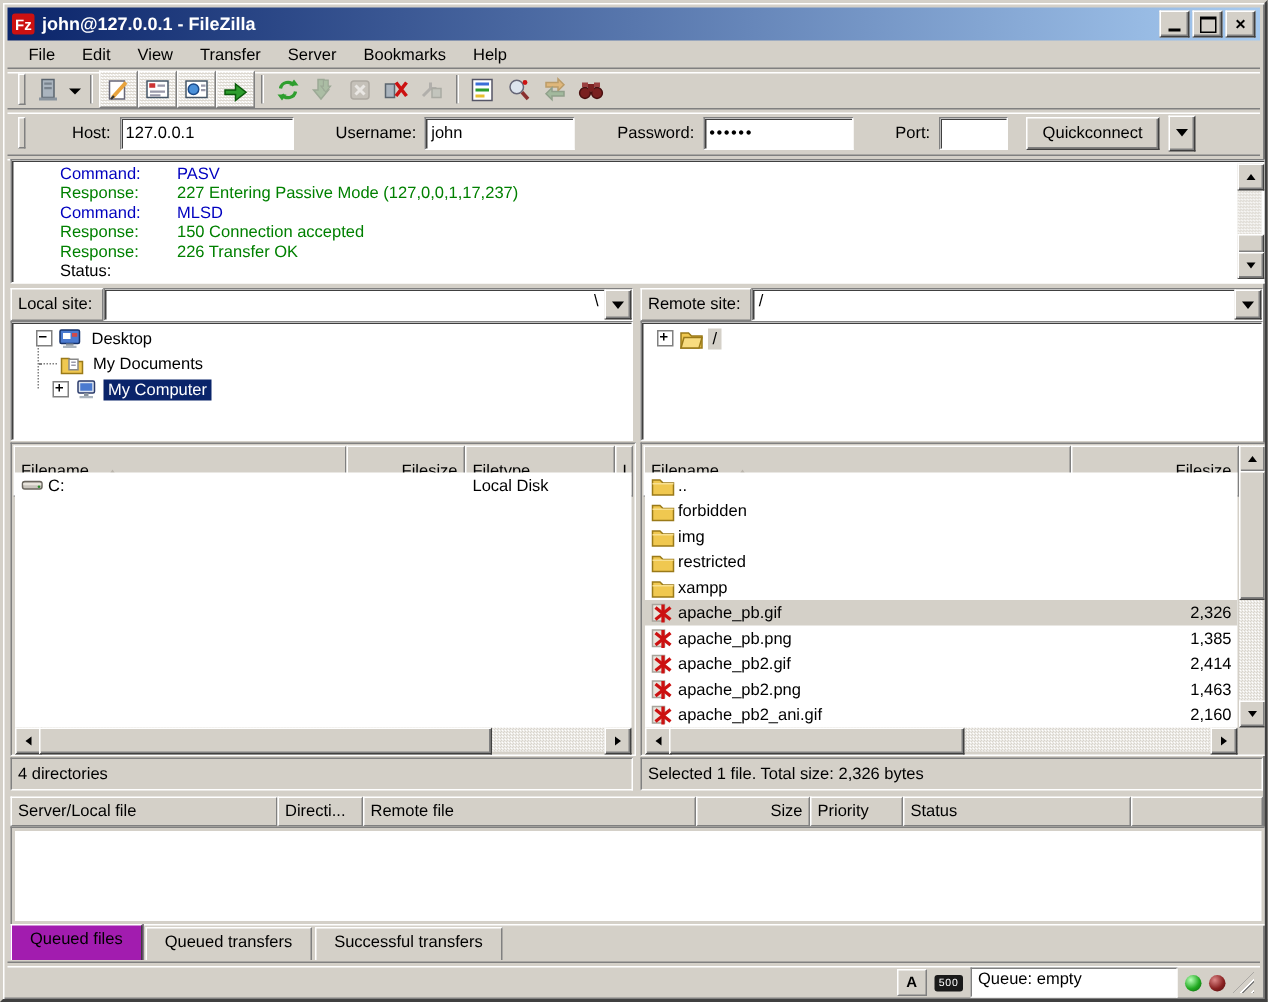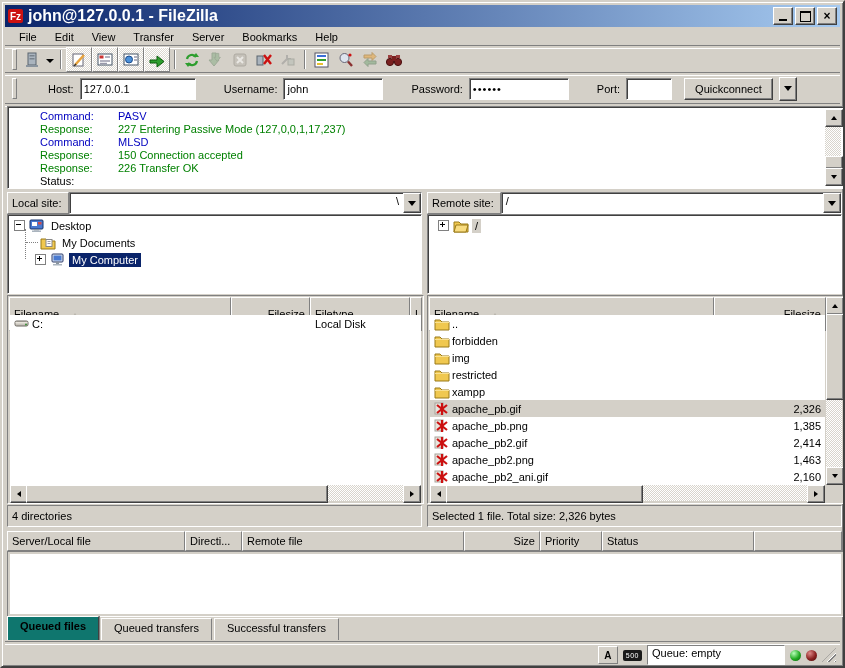--- a/index.html
+++ b/index.html
@@ -10,21 +10,21 @@
   .abs{position:absolute;}
   
   .raised{border:1px solid;border-color:#fff #404040 #404040 #fff;box-shadow:inset -1px -1px 0 #808080,inset 1px 1px 0 #d4d0c8;background:#D4D0C8;}
   .raisedthin{border:1px solid;border-color:#fff #808080 #808080 #fff;background:#D4D0C8;}
   .sunken{border:1px solid;border-color:#808080 #fff #fff #808080;box-shadow:inset 1px 1px 0 #404040;background:#fff;}
   .sunkenthin{border:1px solid;border-color:#808080 #fff #fff #808080;background:#D4D0C8;}
   .etch{height:2px;border-top:1px solid #808080;border-bottom:1px solid #fff;}
   
   .titlebar{left:3px;top:3px;right:3px;height:22px;display:flex;align-items:center;padding:0 3px;
     background:linear-gradient(to right,#0A246A,#A6CAF0);}
-  .titlebar .ttl{color:#fff;font-weight:bold;font-size:16px;margin-left:4px;flex:1;white-space:nowrap;}
+  .titlebar .ttl{color:#fff;font-weight:bold;font-size:12px;margin-left:4px;flex:1;white-space:nowrap;}
   .winbtn{width:18px;height:16px;margin-left:2px;display:flex;align-items:center;justify-content:center;
     font-size:11px;font-weight:bold;line-height:1;}
   .glyph-min{width:8px;height:2px;background:#000;margin-top:8px;}
   .glyph-max{width:9px;height:8px;border:1px solid #000;border-top-width:2px;}
   .glyph-close{font-size:12px;font-weight:bold;}
   
   .menubar{left:3px;top:25px;right:3px;height:19px;display:flex;align-items:center;padding-left:5px;}
   .menu-item{padding:2px 9px;}
   .toolbar{left:3px;top:45px;right:3px;height:25px;display:flex;align-items:center;padding-left:4px;}
   .grip{width:3px;height:19px;border:1px solid;border-color:#fff #808080 #808080 #fff;margin:0 3px;}
@@ -96,21 +96,21 @@
   .statusrow{top:503px;height:20px;border:1px solid;border-color:#808080 #fff #fff #808080;
     display:flex;align-items:center;padding:0 4px;}
   
   .qheader{left:5px;top:529px;width:835px;height:20px;display:flex;}
   .qbody{left:5px;top:549px;width:835px;height:64px;}
   .qwhite{position:absolute;inset:2px;background:#fff;}
   
   .tabs{left:5px;top:616px;height:22px;display:flex;align-items:flex-end;}
   .tab{border:1px solid;border-color:#fff #808080 #808080 #fff;background:#D4D0C8;
     padding:3px 12px 3px 12px;margin-right:2px;border-bottom:none;height:15px;}
-  .tab.active{background:#0f766e;font-weight:bold;height:17px;border-color:#fff #404040 #fff #fff;box-shadow:1px 0 0 #808080;position:relative;z-index:2;}
+  .tab.active{background:#a21caf;font-weight:normal;height:17px;border-color:#fff #404040 #fff #fff;box-shadow:1px 0 0 #808080;position:relative;z-index:2;}
   
   .statusbar{left:3px;right:3px;top:641px;height:24px;display:flex;align-items:center;justify-content:flex-end;gap:5px;padding-right:4px;}
   .sb-ico{width:18px;height:16px;display:flex;align-items:center;justify-content:center;}
   .badge{background:#1a1a1a;color:#fff;font-size:7px;padding:2px 3px;border-radius:2px;line-height:1;letter-spacing:.5px;}
   .qfield{width:128px;height:16px;border:1px solid;border-color:#808080 #fff #fff #808080;background:#fff;padding:1px 4px;}
   .led{width:11px;height:11px;border-radius:50%;}
   .led.green{background:radial-gradient(circle at 35% 30%,#b8ffb8 0,#22aa22 55%,#0a5a0a 100%);}
   .led.red{background:radial-gradient(circle at 35% 30%,#d88 0,#8a2222 55%,#4a0a0a 100%);}
   .gripcorner{width:14px;height:14px;background:
     repeating-linear-gradient(135deg,transparent 0 3px,#fff 3px 4px,#808080 4px 5px);
@@ -318,21 +318,21 @@
       <span class="combo">
         <span class="val">\</span>
         <span class="dropbtn raised">
             <span class="tri-down"></span>
           </span>
       </span>
     </div>
     <div class="treepanel sunken">
       <div class="treebody">
         <div class="dot-v" style="left:15px;top:12px;height:30px;"></div>
-        <div class="trow" style="padding-left:4px">
+        <div class="trow" style="padding-left:14px">
           <span class="expander"></span>
           <svg class="ticon" viewBox="0 0 16 15">
               <rect x="1" y="2" width="13" height="9" rx="1" fill="#4a7ad0" stroke="#16326a"></rect>
               <rect x="3" y="4" width="5" height="4" fill="#fff"></rect>
               <rect x="9" y="4" width="3.5" height="2.5" fill="#d04a4a"></rect>
               <rect x="5" y="11" width="5" height="1.5" fill="#8a949e"></rect>
               <rect x="3" y="12.5" width="9" height="1.5" fill="#aab4be"></rect>
             </svg>
           <span class="tlabel">Desktop</span>
         </div>

